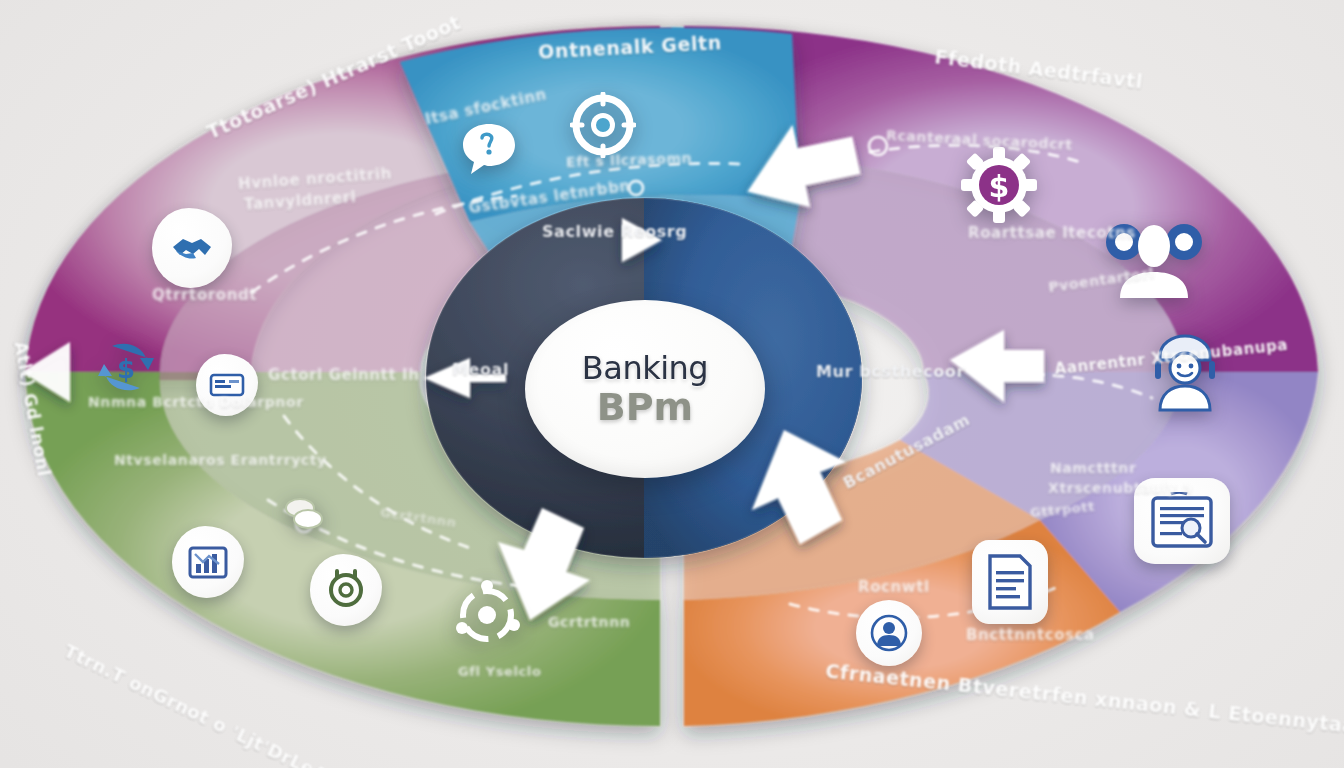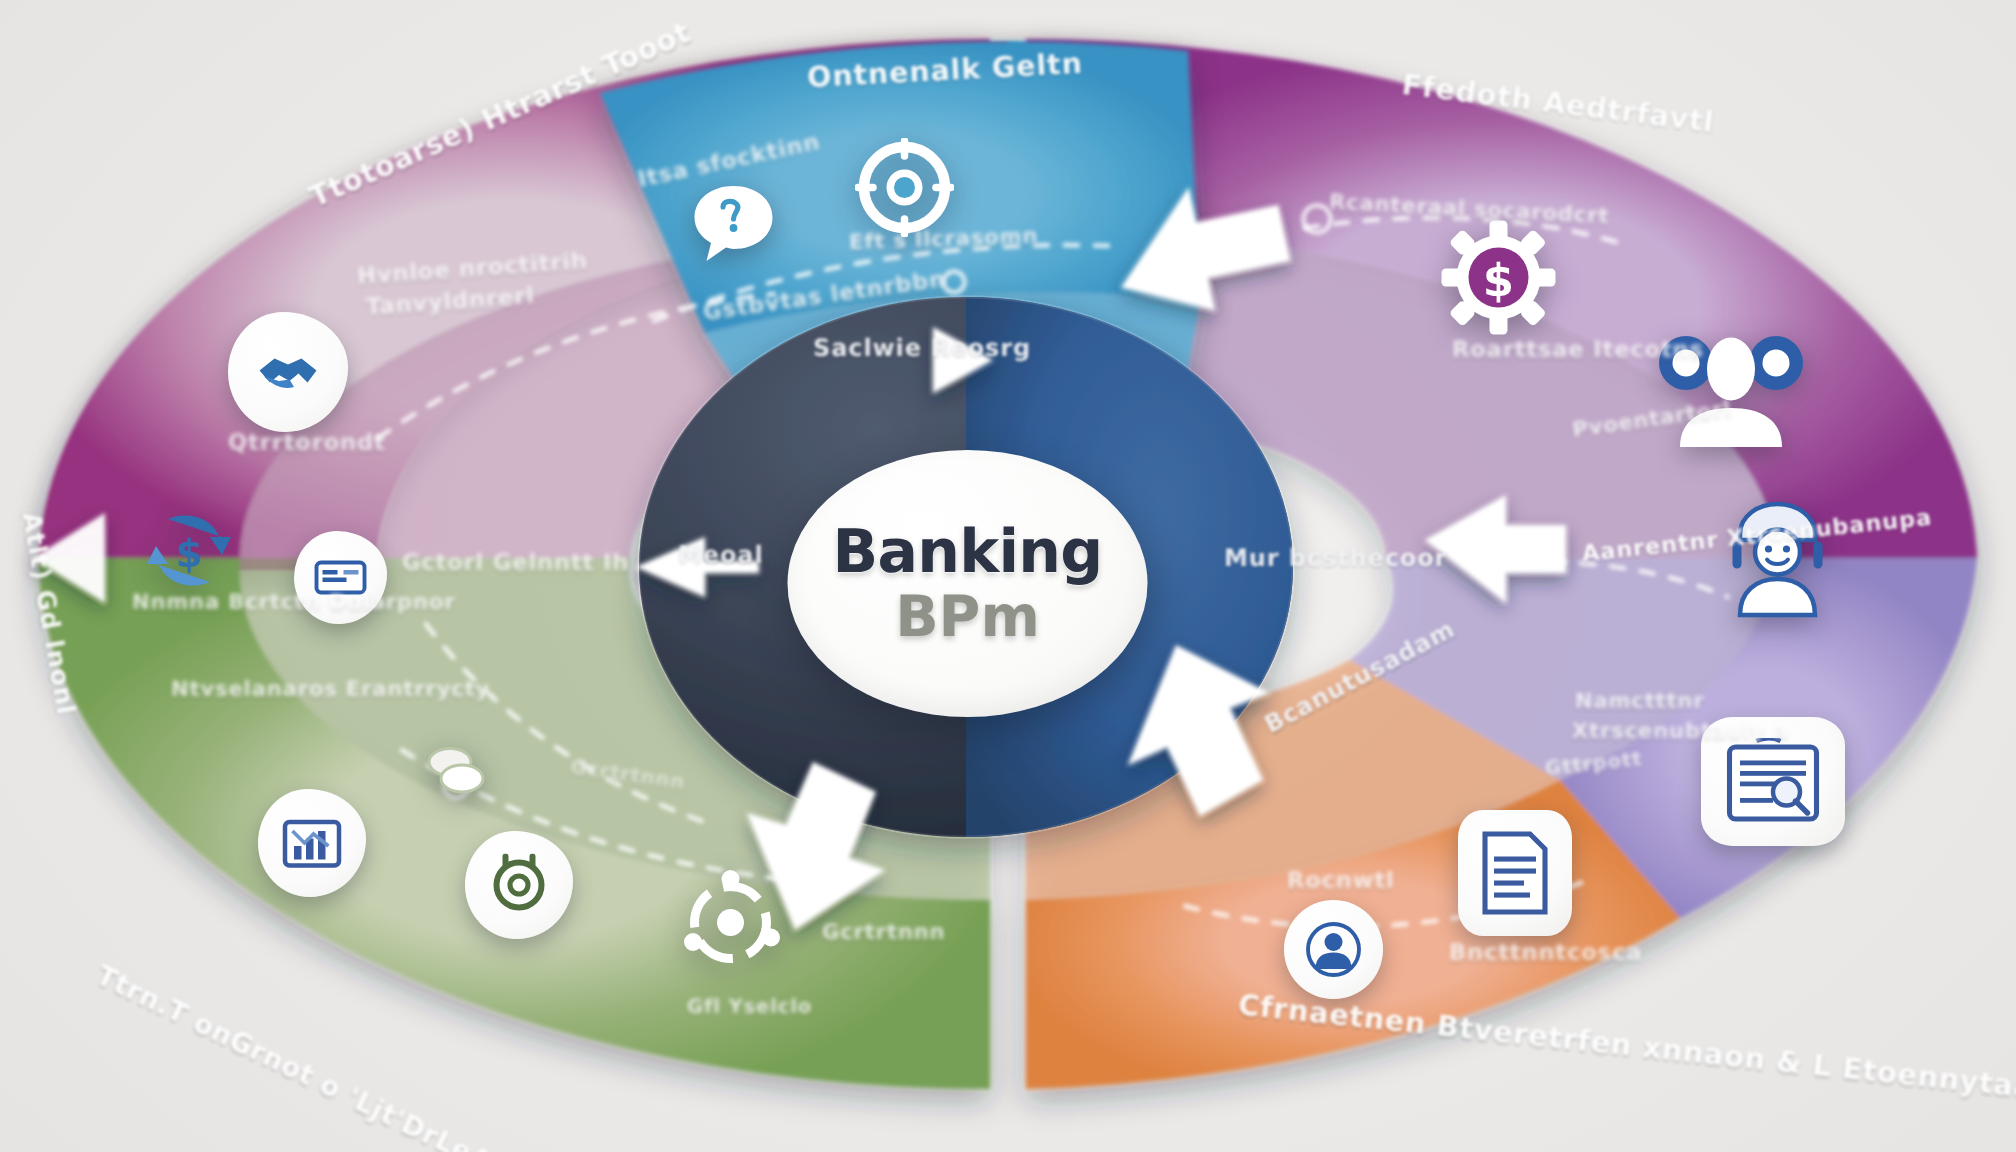--- a/index.html
+++ b/index.html
@@ -34,21 +34,21 @@
 
   
   #center-ellipse{
     position:absolute;left:525px;top:300px;width:240px;height:178px;
     border-radius:50%;
     background:radial-gradient(ellipse at 38% 30%, #ffffff 0%, #fbfbfa 58%, #f2f1ef 100%);
     box-shadow:0 10px 26px rgba(20,26,40,.38), inset 0 -6px 16px rgba(0,0,0,.05);
     display:flex;flex-direction:column;align-items:center;justify-content:center;
   }
   #center-title{
-    font-size:40px;font-weight:bold;color:#2b3344;
+    font-size:32px;font-weight:normal;color:#2b3344;
     font-family:"DejaVu Sans", sans-serif;
     letter-spacing:-.5px;line-height:1;
     text-shadow:0 1px 1px rgba(255,255,255,.8), 0 2px 4px rgba(0,0,0,.22);
     filter:blur(.25px);
   }
   #center-subtitle{
     font-size:38px;font-weight:bold;color:#8e9288;
     font-family:"DejaVu Sans", sans-serif;
     margin-top:4px;line-height:1;
     text-shadow:0 2px 4px rgba(0,0,0,.22);

